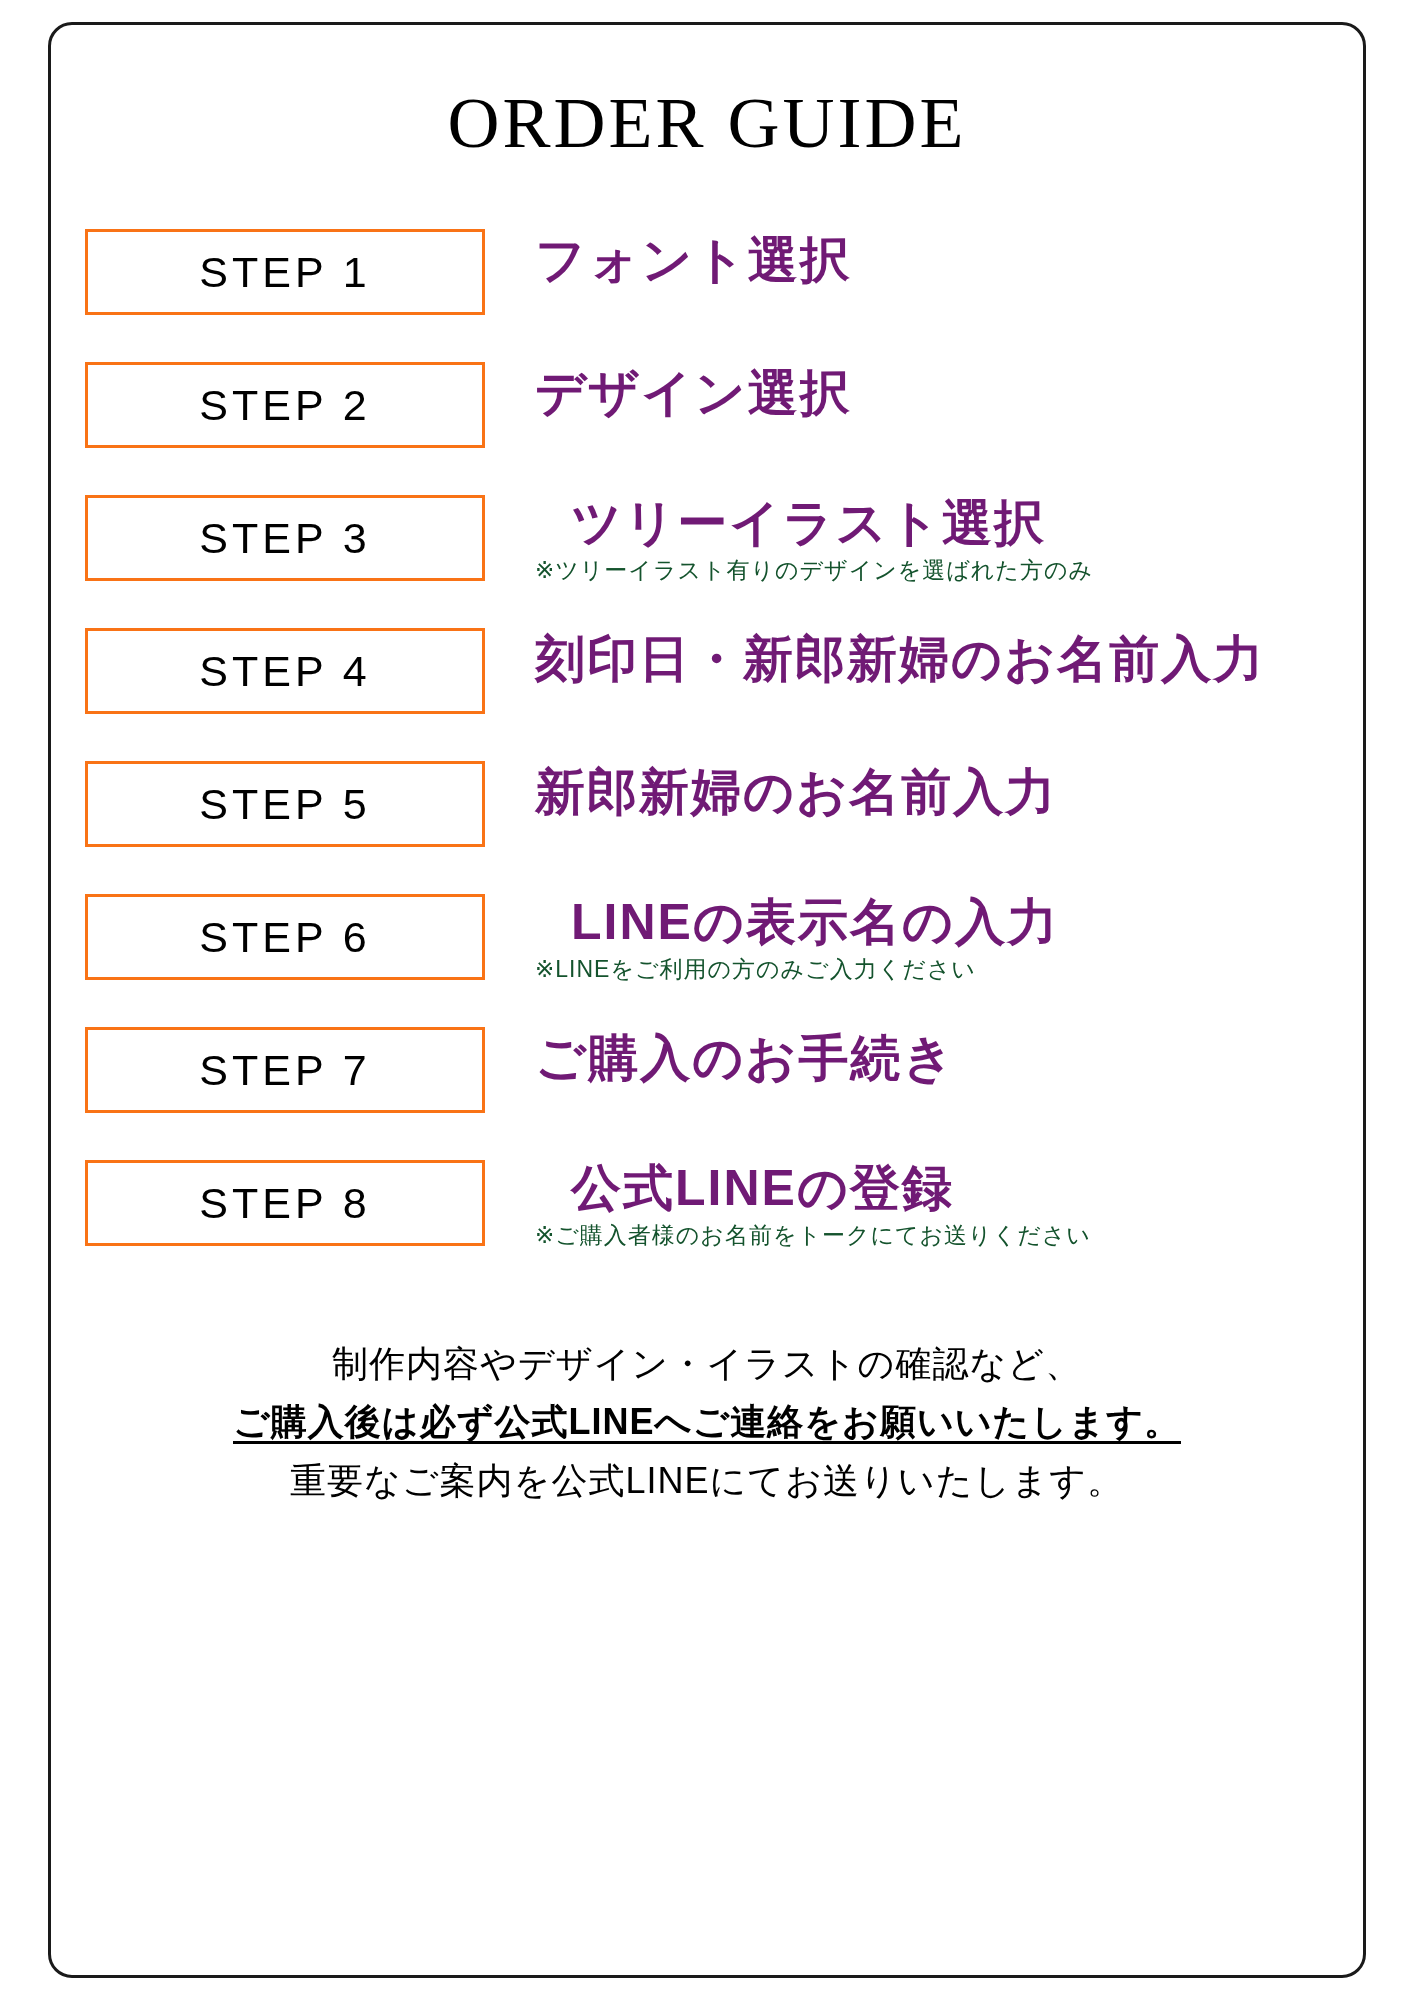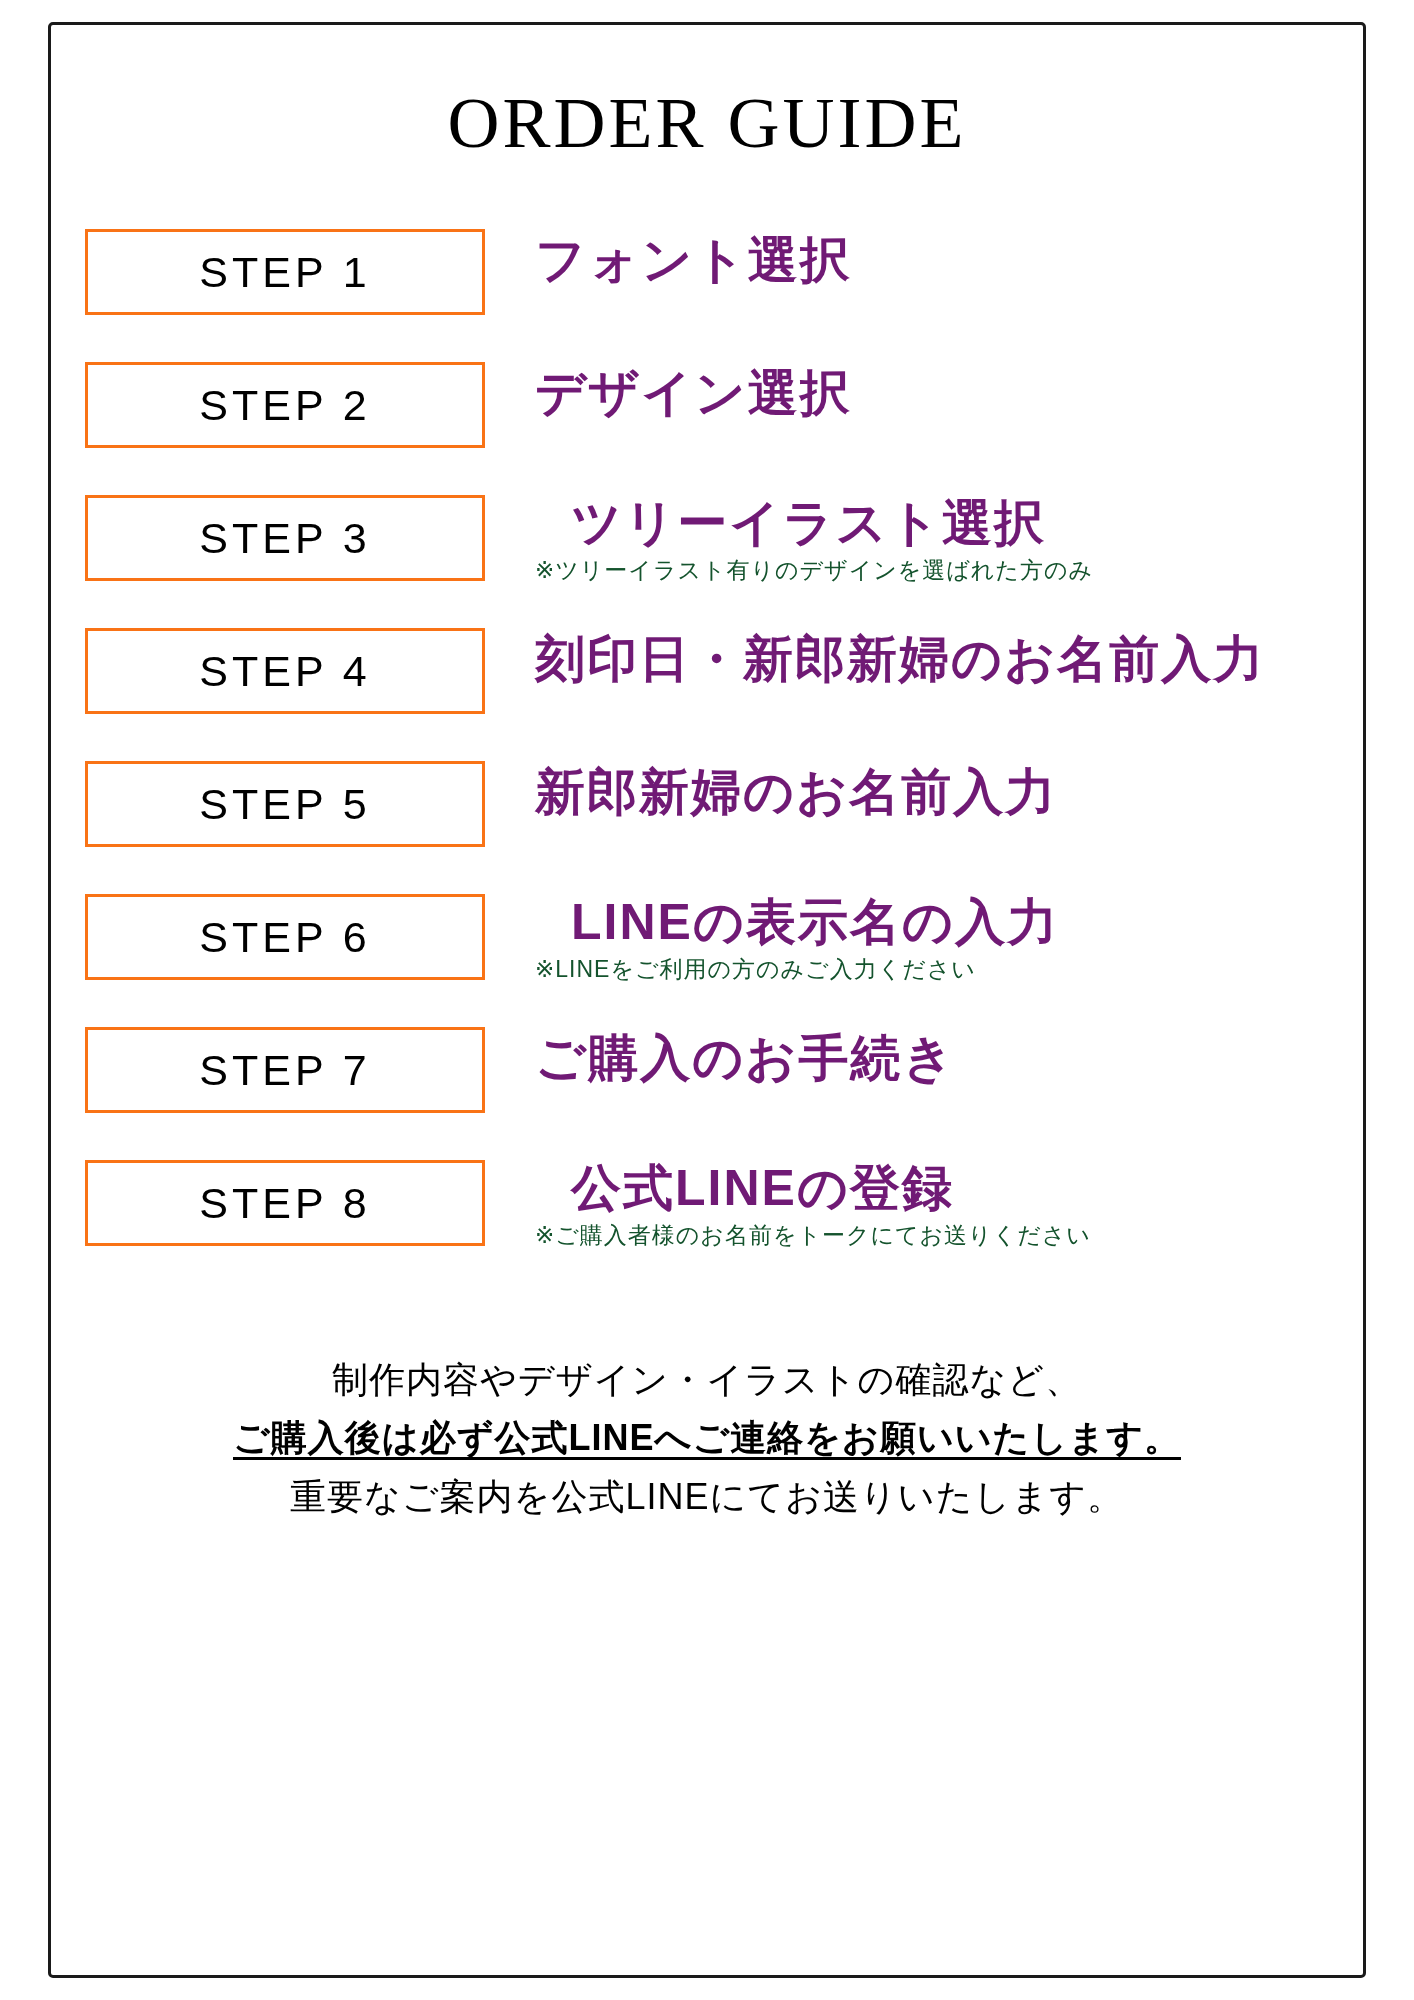--- a/index.html
+++ b/index.html
@@ -17,21 +17,21 @@
   }
 
   #card {
     position: absolute;
     left: 48px;
     top: 22px;
     width: 1318px;
     height: 1956px;
     box-sizing: border-box;
     border: 3px solid #1a1a1a;
-    border-radius: 5px;
+    border-radius: 24px;
     background: #ffffff;
   }
 
   #page-title {
     text-align: center;
     font-family: "Liberation Serif", "DejaVu Serif", serif;
     font-size: 72px;
     font-weight: 400;
     letter-spacing: 3px;
     margin: 0;
@@ -100,21 +100,21 @@
     margin-top: 6px;
     white-space: nowrap;
   }
 
   .step-text.has-note .step-title {
     line-height: 1.05;
     margin-left: 36px;
   }
 
   #footer {
-    margin-top: 64px;
+    margin-top: 48px;
     text-align: center;
     padding: 0 40px;
   }
 
   .footer-line {
     font-size: 36px;
     letter-spacing: 1px;
     line-height: 1.62;
     color: #000000;
     white-space: nowrap;

